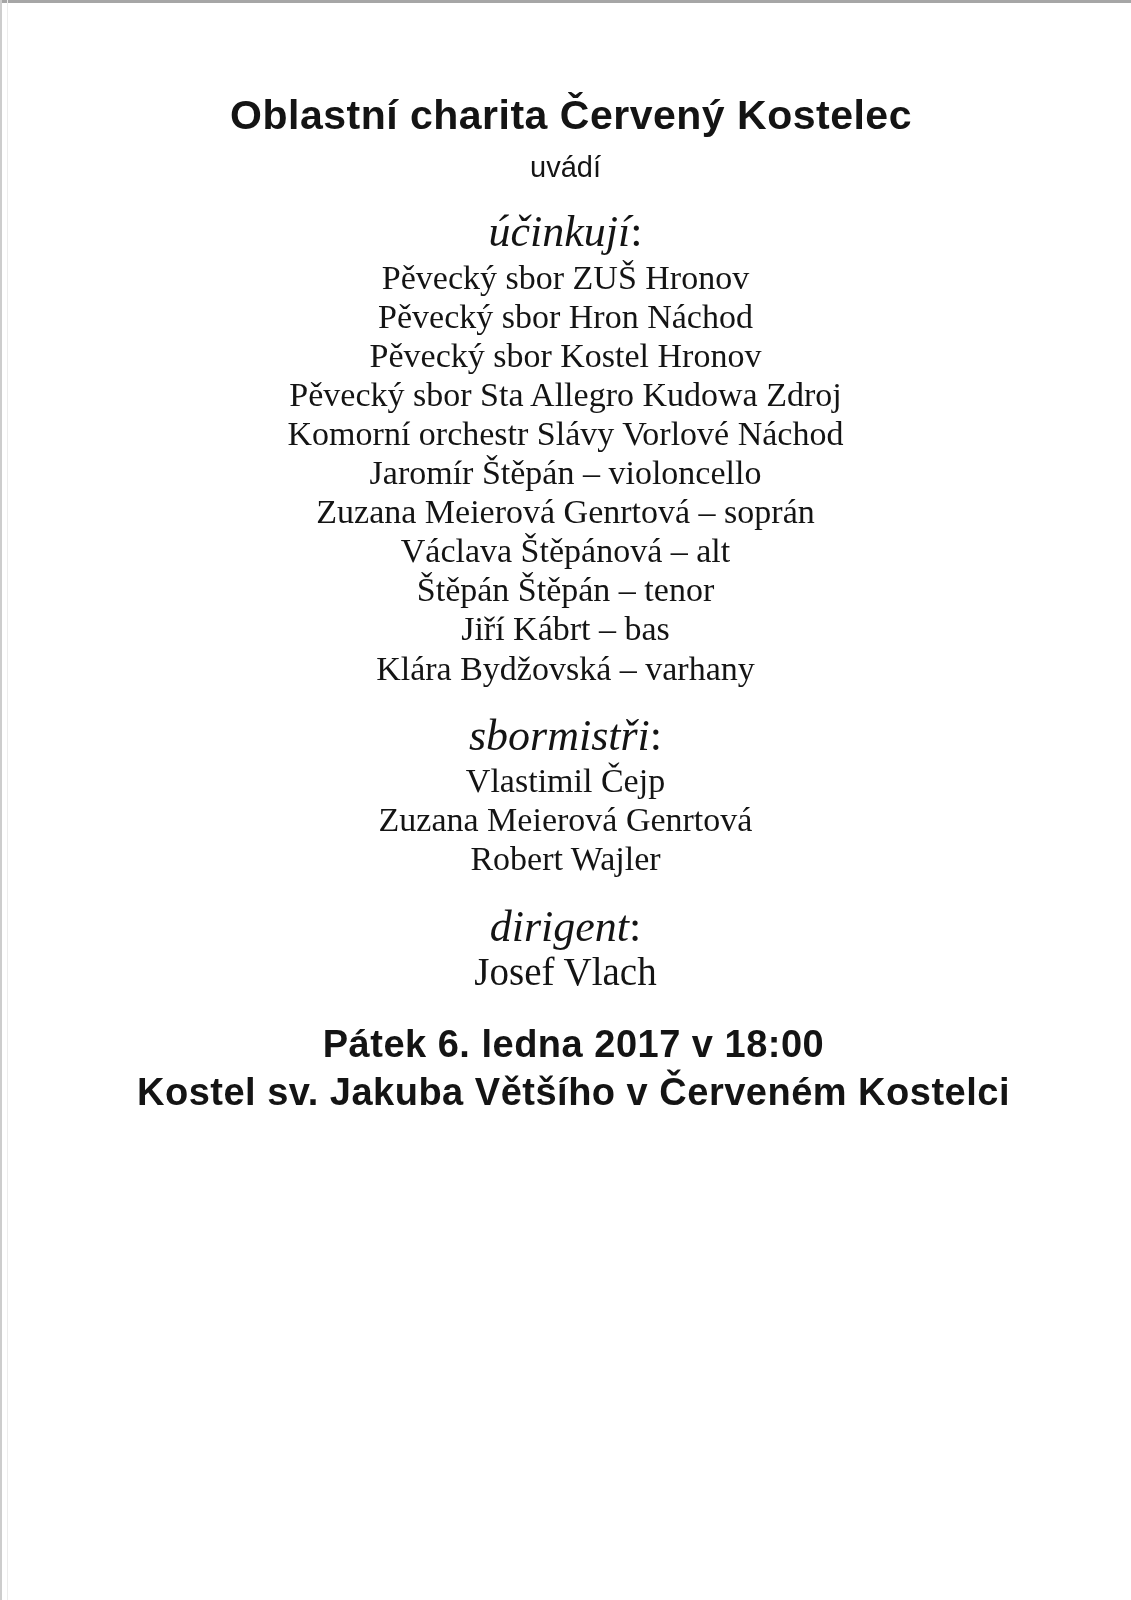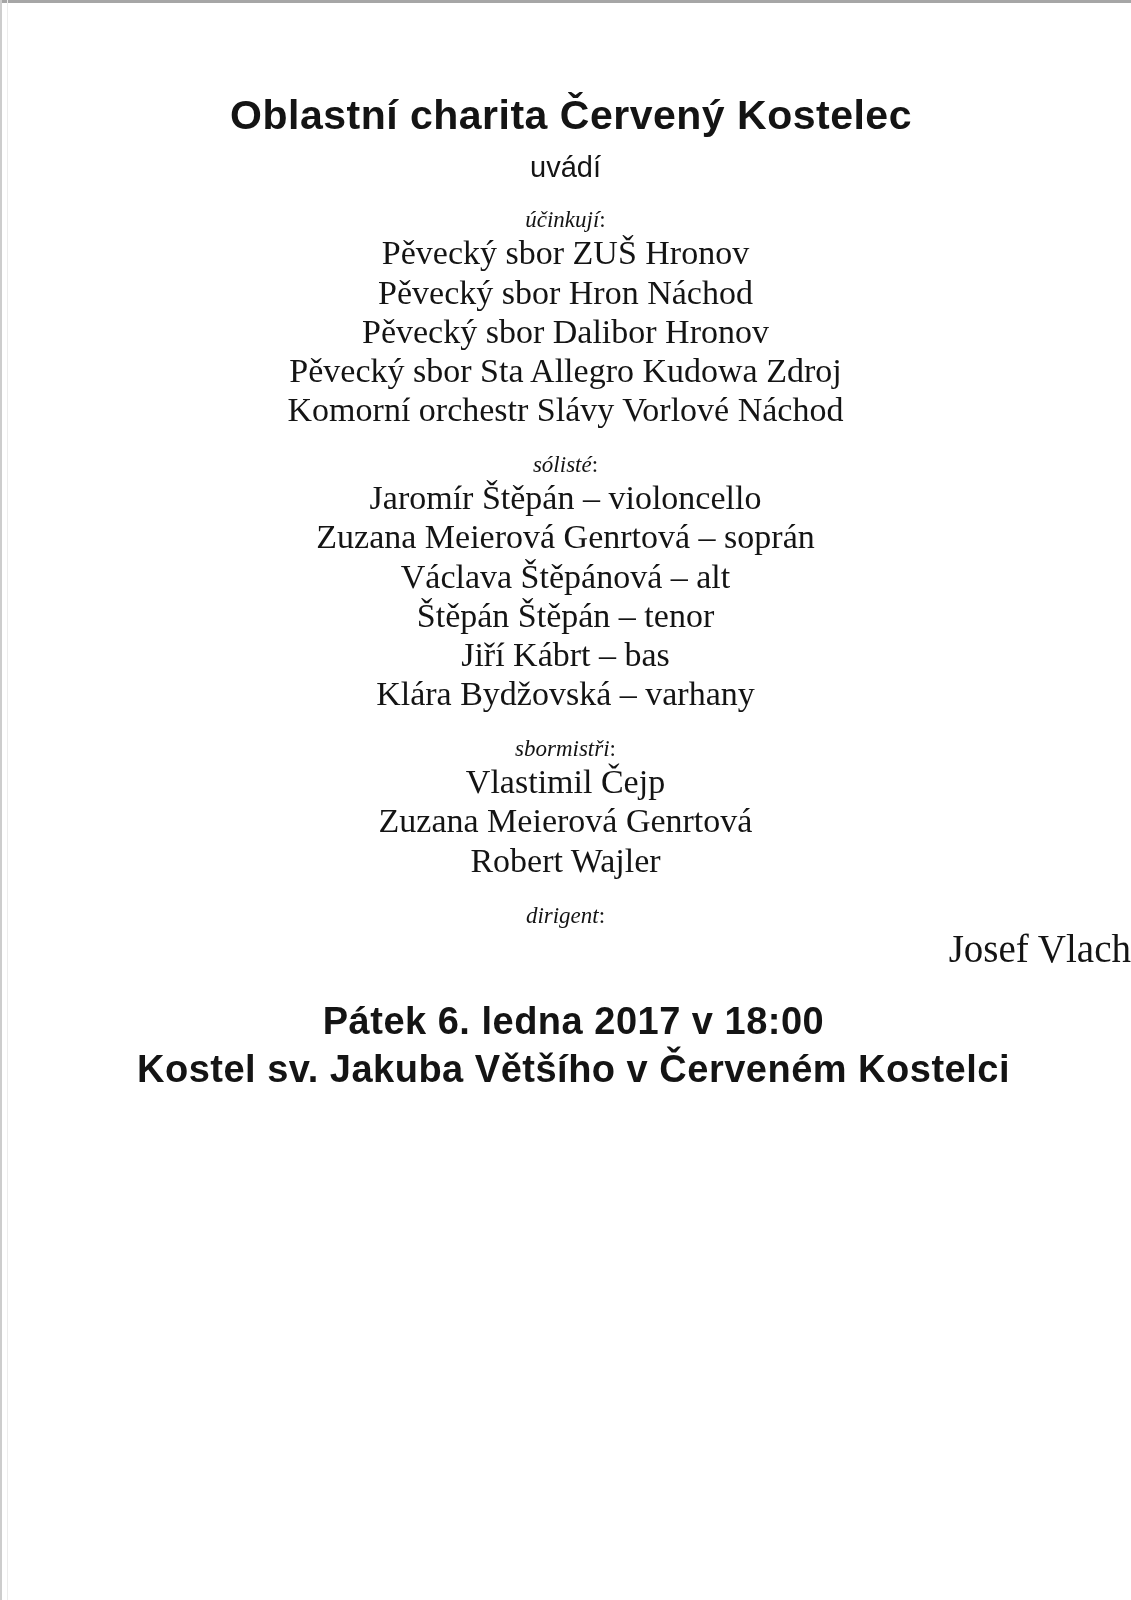--- a/index.html
+++ b/index.html
@@ -57,35 +57,34 @@
   .title {
     margin: 20px 0 0 0;
     font-family: "Liberation Serif", serif;
     font-weight: bold;
     font-size: 95px;
     line-height: 1.06;
     letter-spacing: 1px;
   }
   .section-heading {
     margin-top: 23px;
-    font-size: 23px;
+    font-size: 44px;
     line-height: 1.15;
     font-style: italic;
   }
   .section-heading .colon {
     font-style: normal;
   }
   .item {
     font-size: 34px;
     line-height: 1.15;
   }
   .item.large {
     font-size: 39px;
     line-height: 1.05;
-    text-align: right;
   }
   .footer {
     margin-top: 28px;
     font-family: "Liberation Sans", sans-serif;
     font-weight: bold;
     font-size: 38px;
     line-height: 1.26;
     letter-spacing: 0.5px;
     margin-left: 16px;
   }
@@ -98,25 +97,24 @@
   <div class="edge-left"></div>
   <div class="edge-left-inner"></div>
 
   <div class="org">Oblastní charita Červený Kostelec</div>
   <div class="presents">uvádí</div>
 
 
   <div class="section-heading"><span class="word">účinkují</span><span class="colon">:</span></div>
   <div class="item">Pěvecký sbor ZUŠ Hronov</div>
   <div class="item">Pěvecký sbor Hron Náchod</div>
-  <div class="item">Pěvecký sbor Dalibor Hronov</div>
+  <div class="item">Pěvecký sbor Kostel Hronov</div>
   <div class="item">Pěvecký sbor Sta Allegro Kudowa Zdroj</div>
   <div class="item">Komorní orchestr Slávy Vorlové Náchod</div>
 
-  <div class="section-heading"><span class="word">sólisté</span><span class="colon">:</span></div>
   <div class="item">Jaromír Štěpán – violoncello</div>
   <div class="item">Zuzana Meierová Genrtová – soprán</div>
   <div class="item">Václava Štěpánová – alt</div>
   <div class="item">Štěpán Štěpán – tenor</div>
   <div class="item">Jiří Kábrt – bas</div>
   <div class="item">Klára Bydžovská – varhany</div>
 
   <div class="section-heading"><span class="word">sbormistři</span><span class="colon">:</span></div>
   <div class="item">Vlastimil Čejp</div>
   <div class="item">Zuzana Meierová Genrtová</div>

